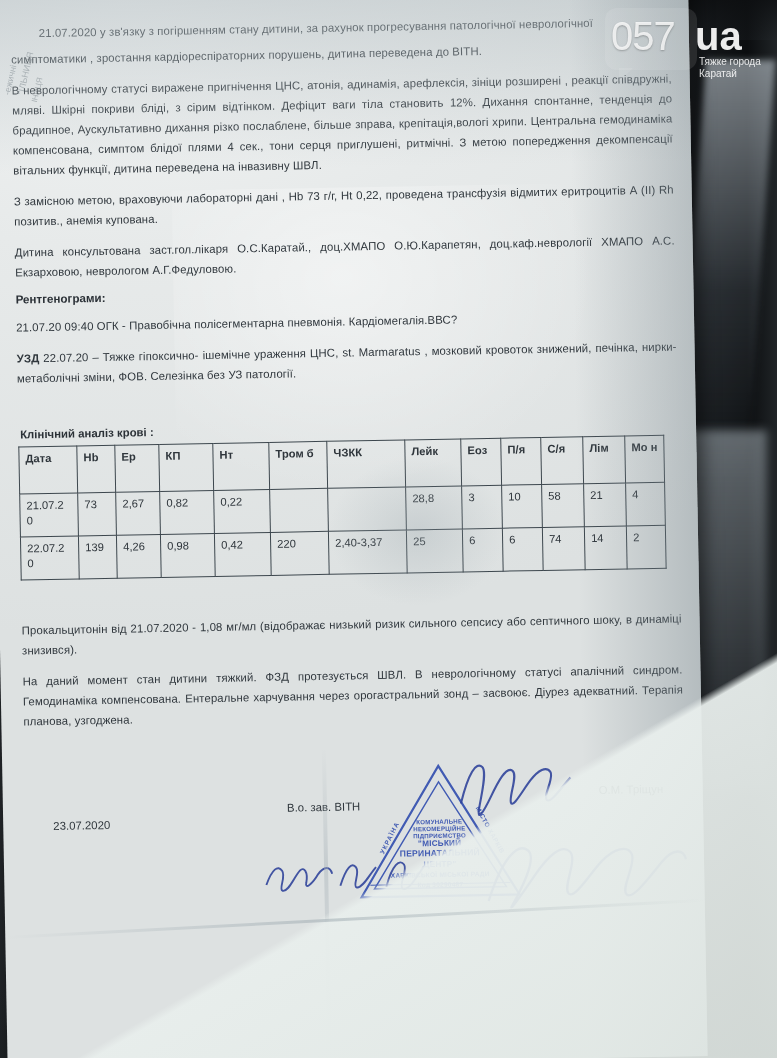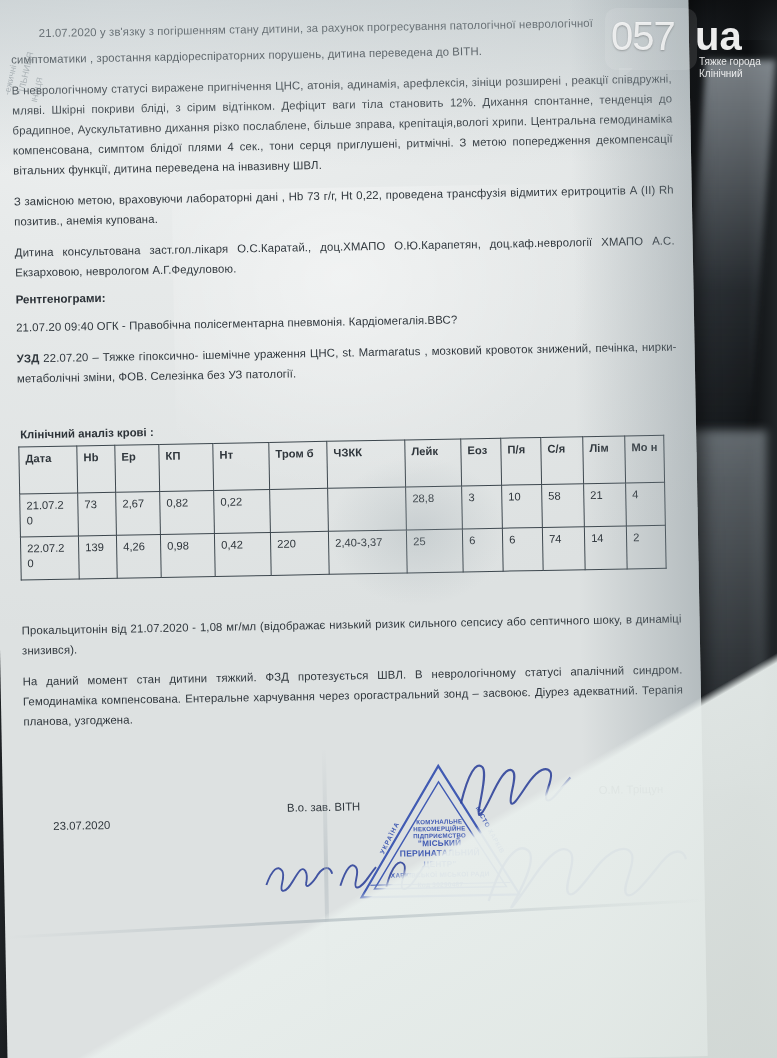--- a/index.html
+++ b/index.html
@@ -454,16 +454,16 @@
     <div class="paper-crease2"></div>
     <div class="paper-fold"></div>
     <div class="paper-crease"></div>
   </div>
 
   <div class="wm">
     <div class="wm-bubble"></div>
     <div class="wm-057">057</div>
     <div class="wm-ua">ua</div>
     <div class="wm-sub1">Тяжке города</div>
-    <div class="wm-sub2">Клінічний</div>
+    <div class="wm-sub2">Каратай</div>
   </div>
 
 </div>
 
 </body></html>

